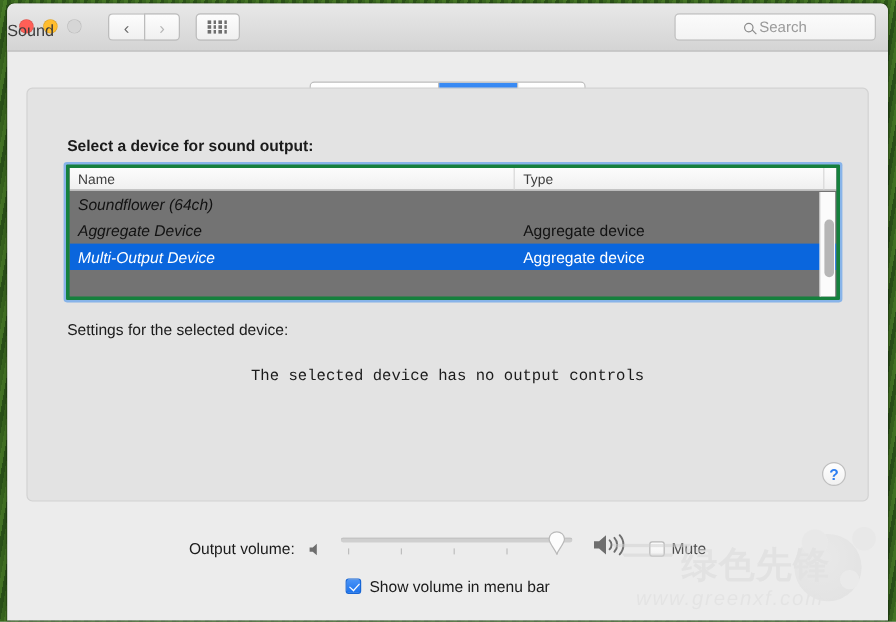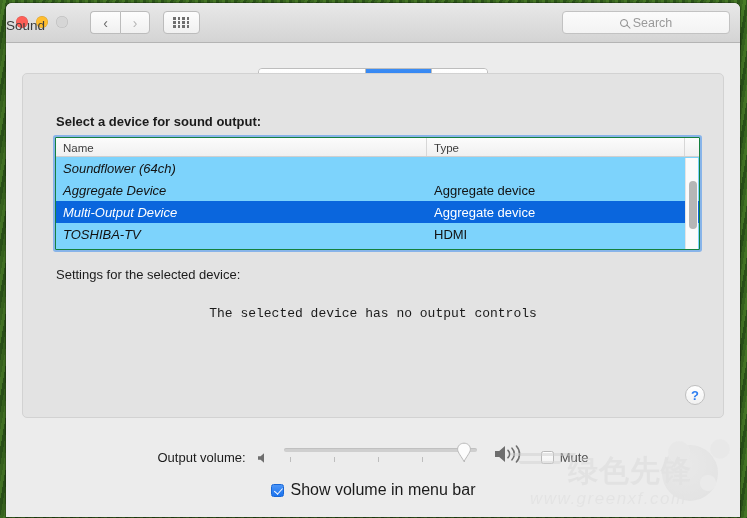--- a/index.html
+++ b/index.html
@@ -118,22 +118,22 @@
 
   .panel-label {
     position: absolute; left: 33px; top: 40px;
     font-size: 13px; font-weight: bold; color: #1b1b1b;
   }
 
   
   .table-wrap {
     position: absolute; left: 32px; top: 63px;
     width: 645px; height: 113px;
-    background: #7dd3fc;
-    border: 1px solid #15803d;
+    background: #737373;
+    border: 3px solid #15803d;
     box-shadow: 0 0 0 2px rgba(106,164,235,.75);
     border-radius: 1px;
     overflow: hidden;
   }
   .thead { display: flex; height: 19px; background: linear-gradient(180deg,#fcfcfc,#f0f0f0);
            border-bottom: 1px solid #cfcfcf; }
   .th { font-size: 11.5px; color: #3d3d3d; padding: 3px 0 0 7px; line-height: 14px; }
   .th.name { width: 371px; border-right: 1px solid #d7d7d7; }
   .th.type { width: 258px; border-right: 1px solid #d7d7d7; }
   .th.pad  { flex: 1; }
@@ -215,21 +215,21 @@
     width: 3.5px; height: 7px;
     border: solid #fff; border-width: 0 1.8px 1.8px 0;
     transform: rotate(42deg);
   }
   .mute-label { font-size: 13px; color: #4e4e4e; }
 
   .menubar-row {
     position: absolute; left: 0; right: 0; top: 478px;
     display: flex; align-items: center; justify-content: center; gap: 7px;
   }
-  .menubar-row .lbl { font-size: 16px; color: #1b1b1b; }
+  .menubar-row .lbl { font-size: 13px; color: #1b1b1b; }
 
   
   .watermark {
     position: absolute; right: 4px; bottom: 0;
     width: 230px; height: 78px;
     opacity: .5;
     pointer-events: none;
     user-select: none;
   }
   .wm-tri {
@@ -350,24 +350,20 @@
           <div class="c-type"></div>
         </div>
         <div class="trow">
           <div class="c-name">Aggregate Device</div>
           <div class="c-type">Aggregate device</div>
         </div>
         <div class="trow selected">
           <div class="c-name">Multi-Output Device</div>
           <div class="c-type">Aggregate device</div>
         </div>
-        <div class="trow">
-          <div class="c-name">TOSHIBA-TV</div>
-          <div class="c-type">HDMI</div>
-        </div>
       </div>
 
       <div class="vscroll">
         <div class="vthumb"></div>
       </div>
     </div>
 
     <div class="settings-label">Settings for the selected device:</div>
     <div class="settings-msg">The selected device has no output controls</div>
 

